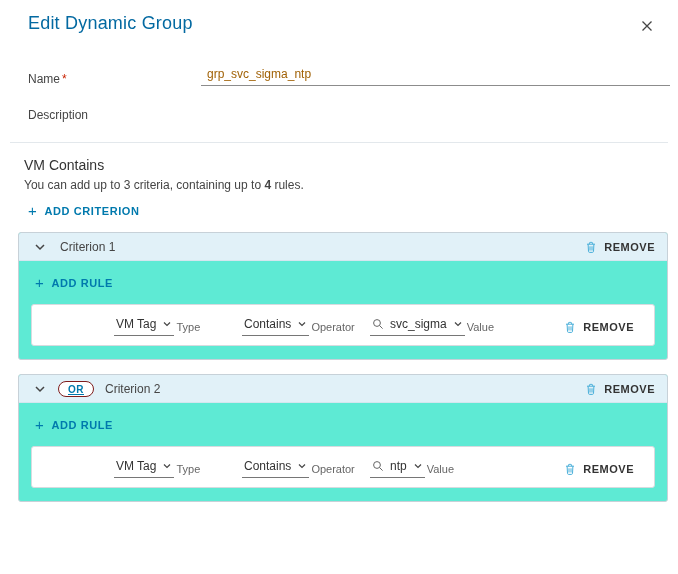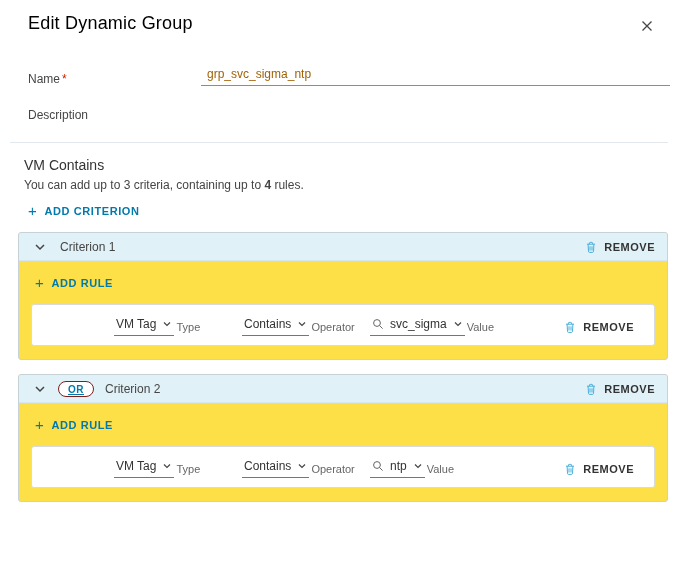--- a/index.html
+++ b/index.html
@@ -5,21 +5,21 @@
   * { box-sizing: border-box; margin: 0; padding: 0; }
   html,body { width: 678px; height: 574px; background: #fff; }
   body {
     font-family: "Liberation Sans", "DejaVu Sans", sans-serif;
     color: #333; overflow: hidden;
   }
   .dialog { width: 678px; height: 574px; padding-top: 13px; position: relative; }
 
   
   .dlg-header { display: flex; align-items: flex-start; padding: 0 20px 0 28px; }
-  .dlg-title { font-size: 18px; font-weight: normal; color: #000000; letter-spacing: .2px; }
+  .dlg-title { font-size: 18px; font-weight: normal; color: #0369a1; letter-spacing: .2px; }
   .close-btn { margin-left: auto; background: none; border: none; cursor: pointer; padding: 4px; margin-top: 2px; }
 
   
   .form-row { display: flex; padding-left: 28px; gap: 24px; }
   .row-name { margin-top: 27px; align-items: flex-end; }
   .row-desc { margin-top: 22px; align-items: flex-start; }
   .fld-label { width: 149px; font-size: 12px; color: #454545; flex-shrink: 0; }
   .req { color: #c92100; margin-left: 2px; }
   .name-input {
     width: 469px; border: none; border-bottom: 1px solid #8c8c8c;
@@ -41,21 +41,21 @@
   .add-link {
     display: inline-flex; align-items: center; gap: 7px; background: none; border: none;
     color: #0079ad; font-family: inherit; font-size: 11px; font-weight: bold;
     letter-spacing: .6px; cursor: pointer; margin: 13px 0 0 28px; padding: 0;
   }
   .plus-glyph { font-size: 15px; font-weight: normal; line-height: 10px; color: #0079ad; }
 
   
   .criterion-panel {
     margin: 12px 10px 0 18px; border: 1px solid #c7d1d8; border-radius: 3px;
-    background: #fde047; overflow: hidden;
+    background: #5eead4; overflow: hidden;
   }
   .criterion-header {
     display: flex; align-items: center; background: #e1f1f8; height: 28px;
     padding: 0 12px 0 14px; cursor: pointer; border-bottom: 1px solid #d5e6ef;
   }
   .chev-btn { background: none; border: none; padding: 0; display: flex; cursor: pointer; }
   .crit-title { font-size: 12px; color: #454545; margin-left: 13px; }
   .or-badge {
     display: inline-block; border: 1px solid #7f1d1d; color: #0079ad; background: #fff;
     border-radius: 9px; font-size: 10px; font-weight: bold; letter-spacing: .5px;

